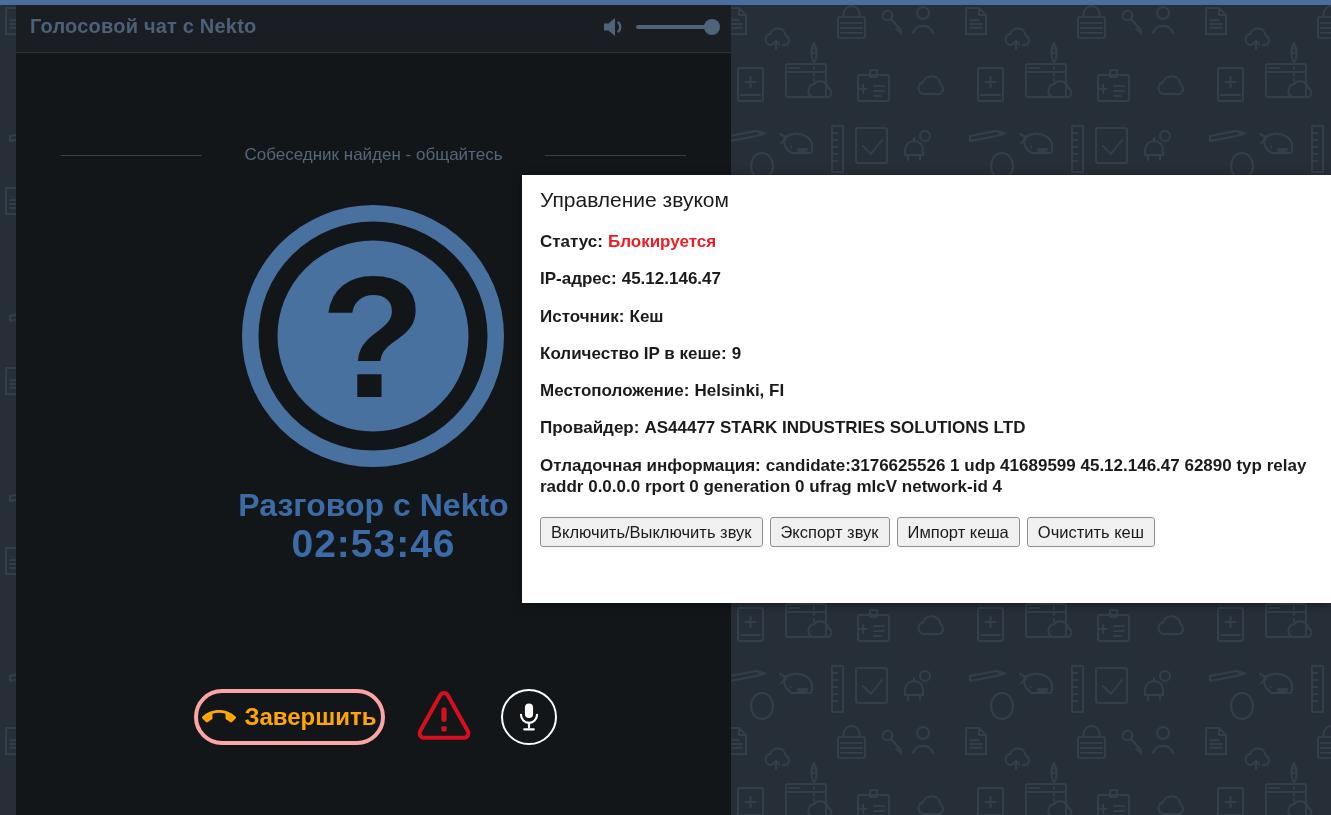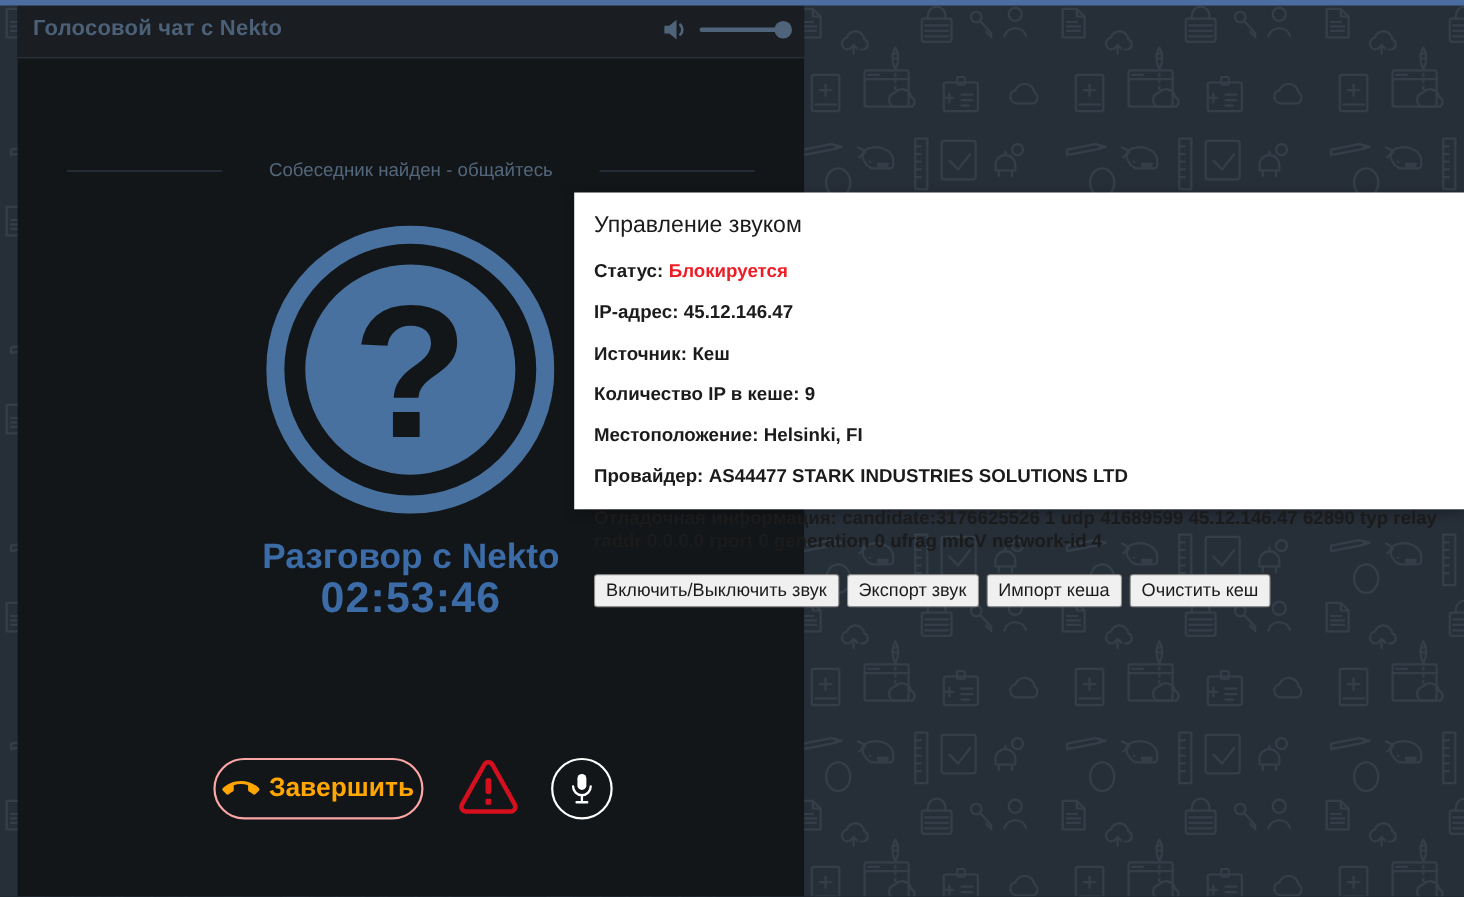--- a/index.html
+++ b/index.html
@@ -25,29 +25,29 @@
   .divider-row .line { flex:1; height:1px; background:#33404e; }
   .divider-text { color:#53677c; font-size:17px; padding:0 10px; white-space:nowrap; }
 
   .avatar { position:absolute; left:226px; top:200px; width:262px; height:262px; }
 
   .conv-name { position:absolute; left:0; top:482px; width:715px; text-align:center; color:#3b6ca8; font-size:32px; font-weight:bold; }
   .call-timer { position:absolute; left:0; top:517px; width:715px; text-align:center; color:#3b6ca8; font-size:39px; font-weight:bold; letter-spacing:1px; }
 
   .controls { position:absolute; left:178px; top:683px; display:flex; align-items:center; }
   .end-btn { display:flex; align-items:center; justify-content:center; gap:8px; width:191px; height:56px;
-             border:2px solid #fca5a5; border-radius:30px; background:transparent; cursor:pointer;text-align:center; }
+             border:4px solid #fca5a5; border-radius:30px; background:transparent; cursor:pointer;text-align:center; }
   .end-btn span { color:#ffa602; font-size:24px; font-weight:bold; }
   .warn-wrap { margin-left:30px; width:58px; height:58px; display:flex; align-items:center; justify-content:center; }
   .mic-btn { margin-left:28px; width:56px; height:56px; border-radius:50%; border:2px solid #ffffff; background:transparent;
              display:flex; align-items:center; justify-content:center; cursor:pointer; }
 
   
-  .sound-panel { position:absolute; left:522px; top:175px; width:809px; height:288px; background:#ffffff; z-index:3;
-                 padding:14px 18px; box-shadow:0 2px 10px rgba(0,0,0,.35); color:#1b1b1b; }
+  .sound-panel { position:absolute; left:522px; top:175px; width:809px; height:428px; background:#ffffff; z-index:3;
+                 padding:9px 18px; box-shadow:0 2px 10px rgba(0,0,0,.35); color:#1b1b1b; }
   .sp-title { font-size:21px; font-weight:normal; margin:4px 0 19px; color:#1b1b1b; }
   .sp-row { font-size:17px; line-height:1.25; margin-bottom:16px; color:#1b1b1b;font-weight:bold; }
   .sp-row .lbl { margin-right:5px; }
   .sp-row .val.red { color:#ee1c25; }
   .sp-buttons { display:flex; gap:7px; margin-top:20px; }
   .sp-buttons button { background:#f0f0f0; border:1px solid #8f8f8f; border-radius:3px; font-family:inherit;
                        font-size:16.5px; color:#1b1b1b; padding:4px 10px; height:30px; cursor:pointer; }
 </style>
 </head>
 <body>

